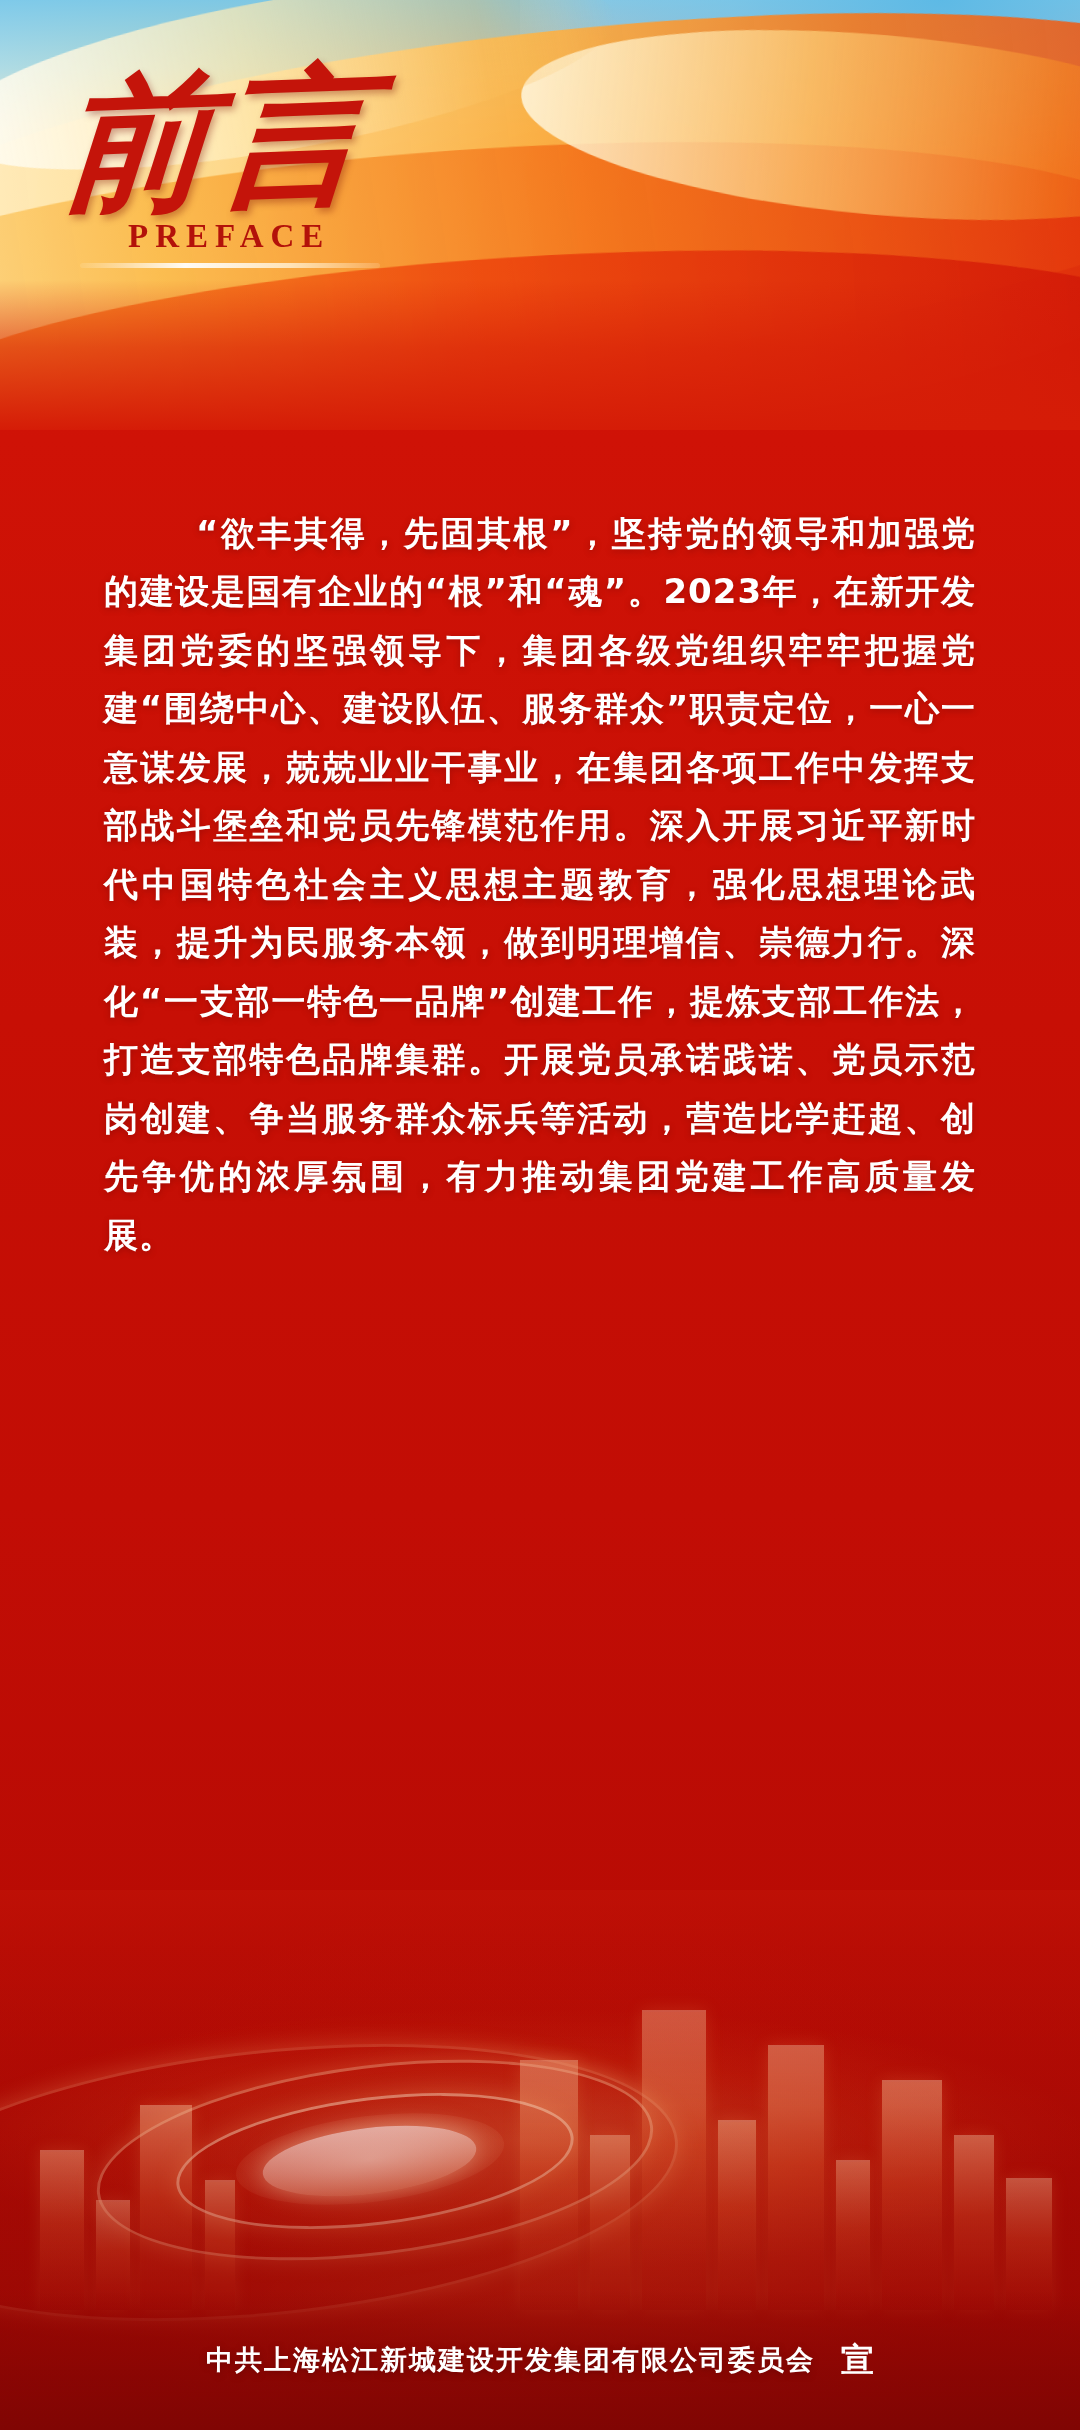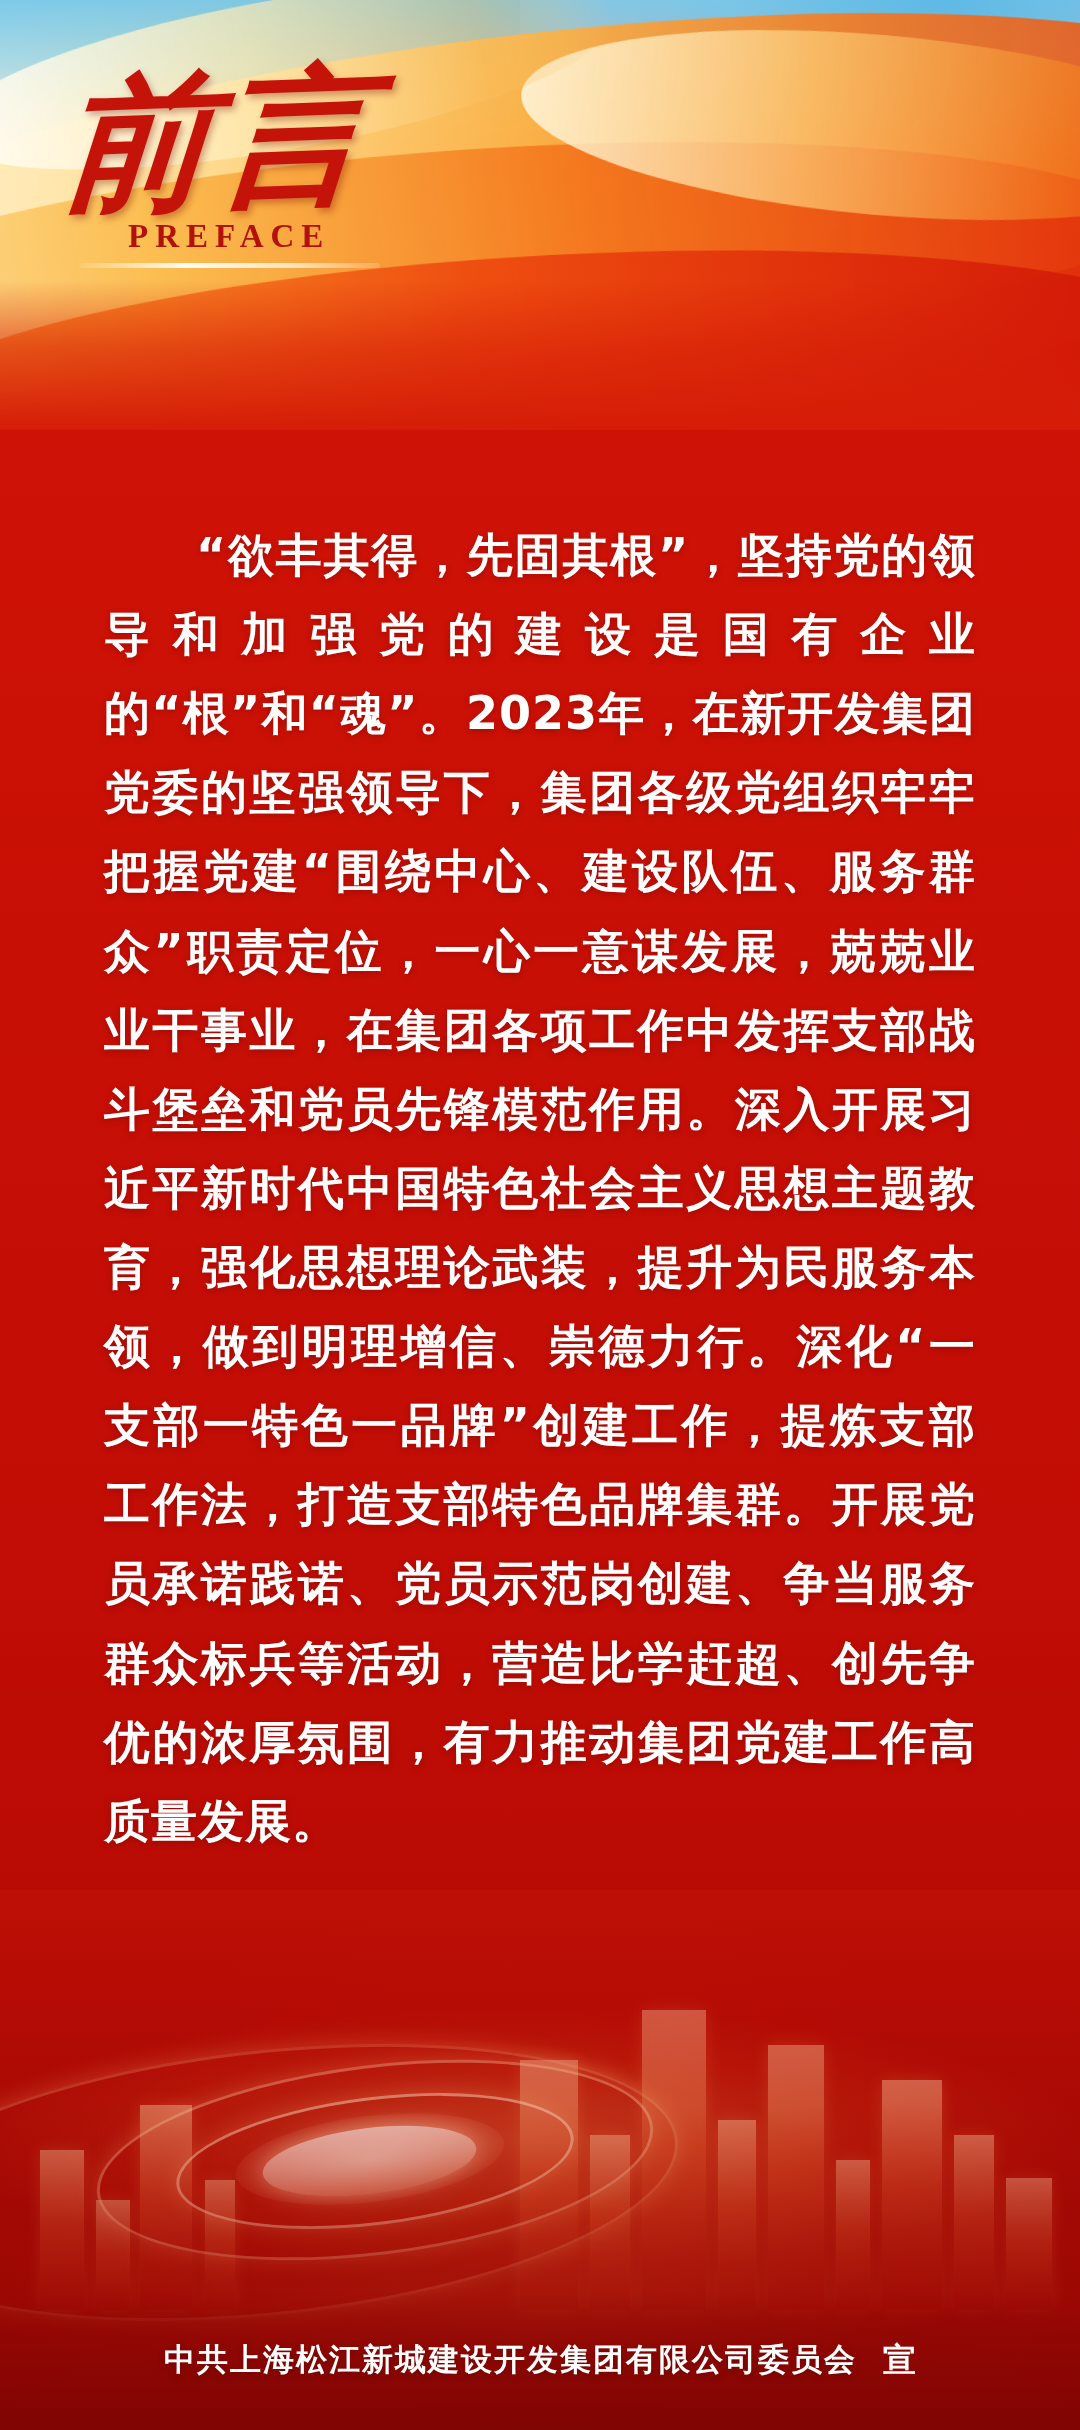--- a/index.html
+++ b/index.html
@@ -172,21 +172,21 @@
   .body-wrap {
     position: absolute;
     left: 0; top: 470px;
     width: 1080px;
     padding: 0 104px;
   }
   .body-text {
     color: #ffffff;
     font-family: "DejaVu Sans", "Liberation Sans", sans-serif;
     font-weight: 700;
-    font-size: 46px;
+    font-size: 34px;
     line-height: 1.72;
     letter-spacing: 1px;
     text-indent: 92px;
     text-align: justify;
     text-shadow: 0 2px 6px rgba(90,0,0,0.35);
   }
 
   
   .city {
     position: absolute;
@@ -257,21 +257,21 @@
     height: 140px;
     display: flex;
     align-items: center;
     justify-content: center;
     background: linear-gradient(180deg, rgba(150,7,3,0.0) 0%, rgba(140,6,3,0.75) 45%, rgba(128,5,3,0.98) 100%);
   }
   .footer-text {
     color: #ffffff;
     font-family: Liberation Mono, monospace;
     font-weight: 700;
-    font-size: 31px;
+    font-size: 27px;
     letter-spacing: 2px;
     text-shadow: 0 2px 6px rgba(80,0,0,0.5);
   }
   .footer-mark {
     margin-left: 26px;
     color: #ffffff;
     font-family: "DejaVu Serif", "Liberation Serif", serif;
     font-weight: 700;
     font-size: 33px;
   }

